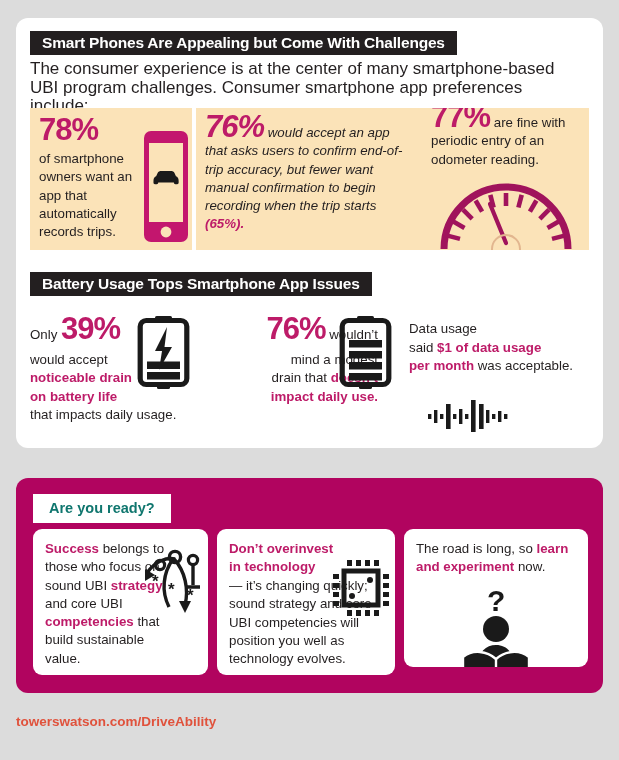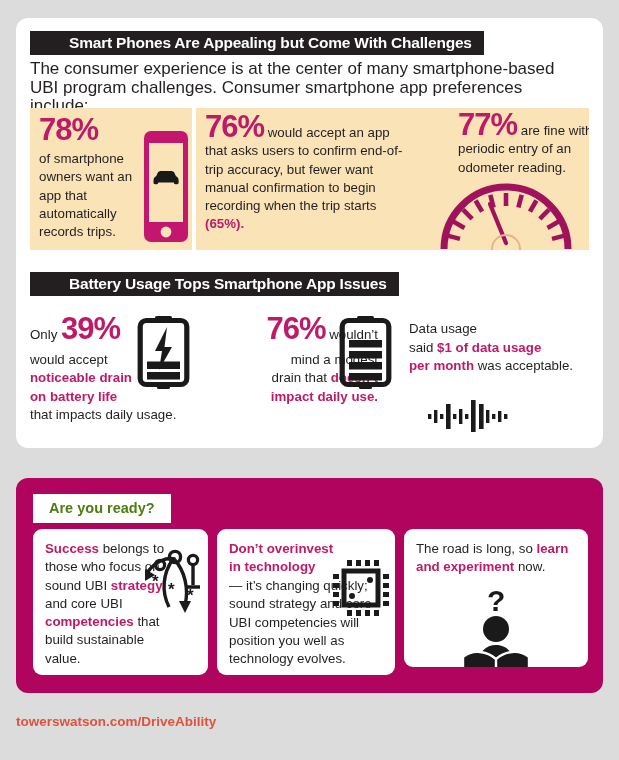--- a/index.html
+++ b/index.html
@@ -23,21 +23,20 @@
     background: #ffffff;
     border-radius: 12px;
   }
 
   
   .sect-bar {
     position: absolute;
     background: #231f20;
     display: flex;
     align-items: center;
-    padding-left: 27px;
   }
   .sect-bar span {
     color: #ffffff;
     font-weight: bold;
     font-size: 15.5px;
     letter-spacing: -0.2px;
     padding: 0 12px;
     white-space: nowrap;
   }
 
@@ -93,21 +92,21 @@
     background: #b1045f;
     border-radius: 12px;
   }
   .ready-badge {
     position: absolute;
     left: 33px; top: 494px;
     background: #ffffff;
     padding: 5px 16px 6px 16px;
   }
   .ready-badge span {
-    color: #4d7c0f;
+    color: #0f766e;
     font-weight: bold;
     font-size: 14.5px;
   }
   .wcard {
     position: absolute;
     background: #ffffff;
     border-radius: 9px;
     overflow: hidden;
   }
   .wcard-text {
@@ -157,28 +156,28 @@
                    C172 45 180 55 180 72 L180 86 C180 92 176 96 170 96 L158 96 C152 96 148 92 148 86 L148 84
                    L42 84 L42 86 C42 92 38 96 32 96 L20 96 C14 96 10 92 10 86 Z
                    M48 24 L142 24 L150 44 L40 44 Z"></path>
           <circle cx="36" cy="70" r="11"></circle>
           <circle cx="154" cy="70" r="11"></circle>
         </g>
       </svg>
     </div>
   </div>
 
-  <div class="beige" style="left:196px; top:108px; width:226px; height:142px;">
+  <div class="beige" style="left:196px; top:108px; width:226px; height:142px;font-style:italic;">
     <div class="stat-text" style="left:9px; top:10px; width:205px;">
       <span class="big-inline">76%</span><span> would accept an </span><span>app that asks users to confirm end-of-trip accuracy, but fewer want manual confirmation to begin recording when the trip starts </span><span class="mag">(65%).</span>
     </div>
   </div>
 
   <div class="beige" style="left:422px; top:108px; width:167px; height:142px;">
-    <div class="stat-text" style="left:9px; top:8px; width:152px;margin-left:27px;">
+    <div class="stat-text" style="left:9px; top:0; width:152px;">
       <span class="big-inline">77%</span><span> are fine </span><span>with periodic entry of an odometer reading.</span>
     </div>
 
     <div style="position:absolute; left:18px; top:73px;">
       <svg width="132" height="70" viewBox="0 0 132 70">
         <path d="M4 68 A62 62 0 0 1 128 68" fill="none" stroke="#a0135c" stroke-width="7"></path>
         <g stroke="#a0135c" stroke-width="4.6" stroke-linecap="butt">
           <line x1="66" y1="12" x2="66" y2="25"></line>
           <line x1="50.3" y1="13.9" x2="53.6" y2="26.5"></line>
           <line x1="81.7" y1="13.9" x2="78.4" y2="26.5"></line>

